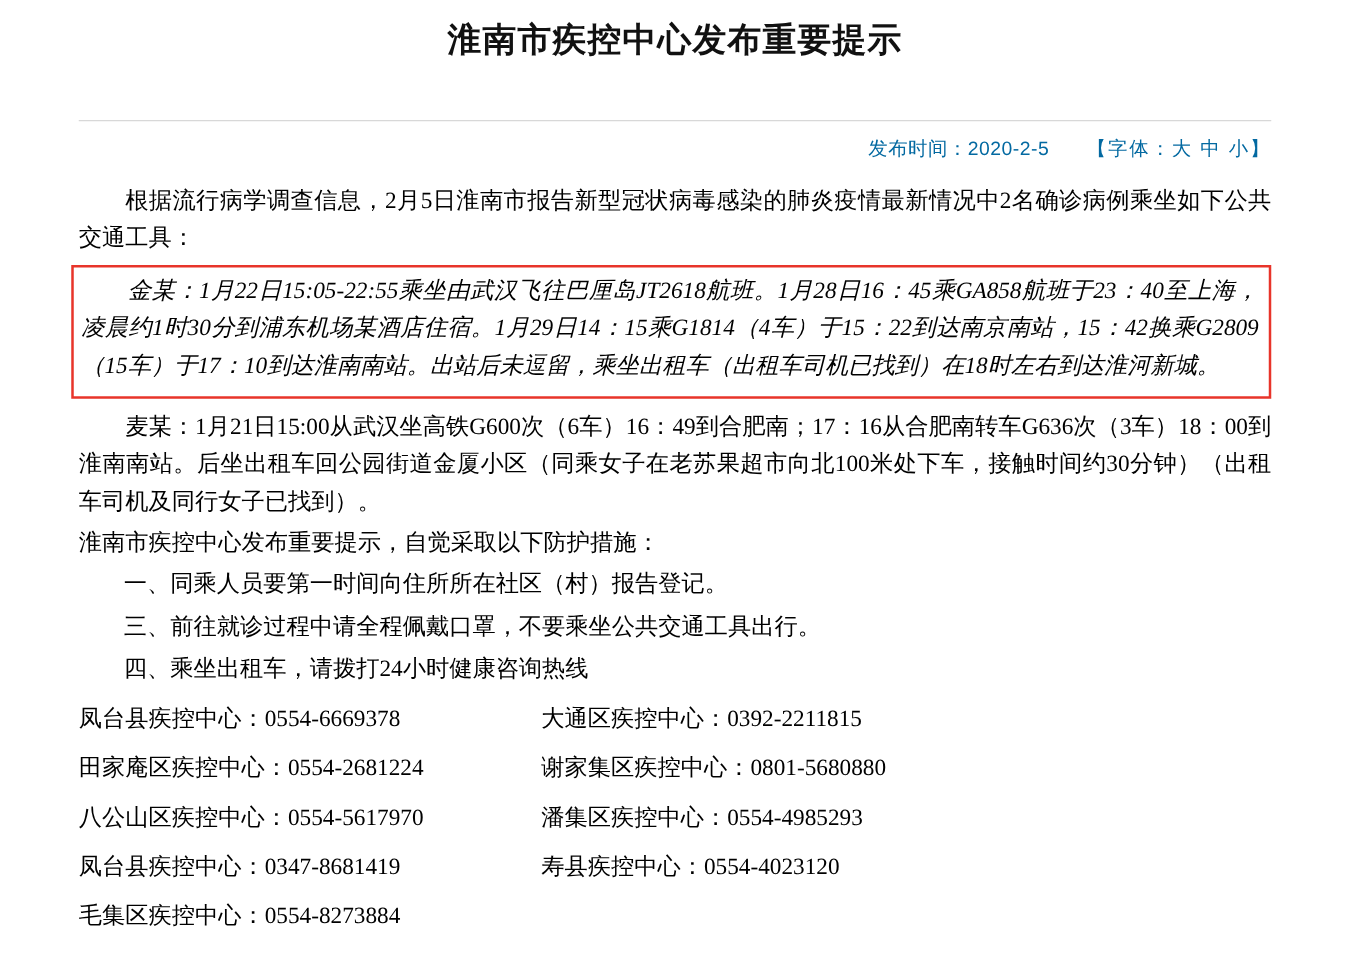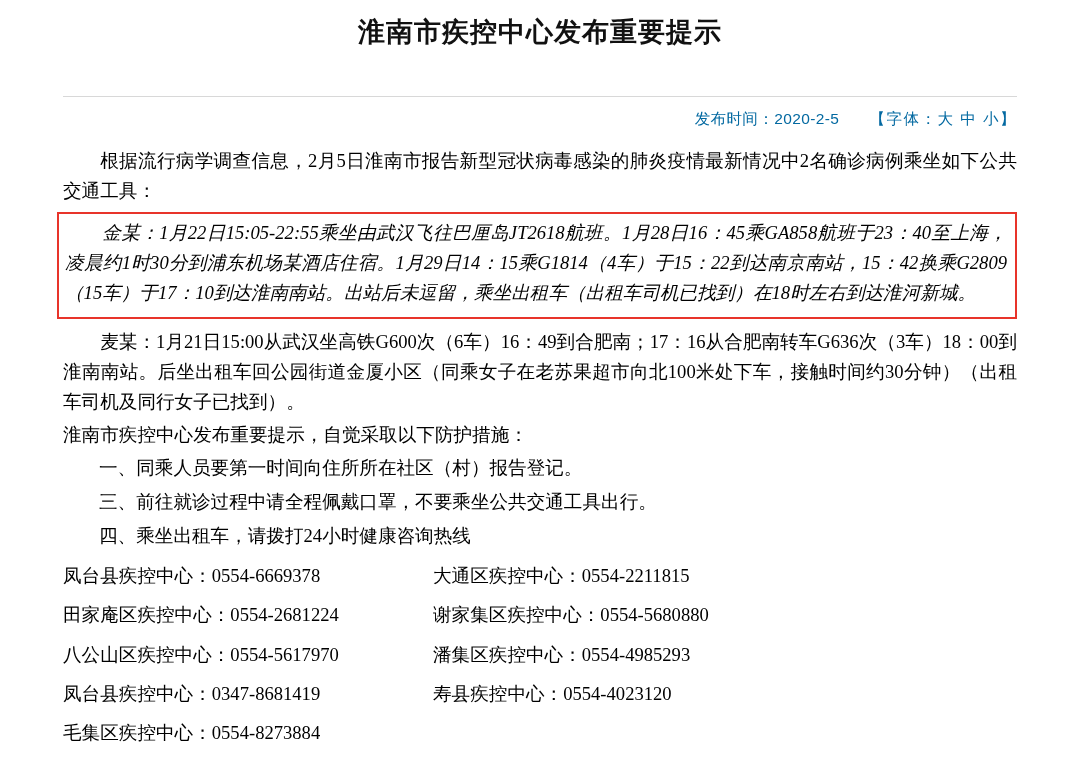--- a/index.html
+++ b/index.html
@@ -121,27 +121,27 @@
       <p>一、同乘人员要第一时间向住所所在社区（村）报告登记。</p>
       <p>三、前往就诊过程中请全程佩戴口罩，不要乘坐公共交通工具出行。</p>
       <p>四、乘坐出租车，请拨打24小时健康咨询热线</p>
     </div>
 
     <div class="contacts">
       <div class="cell">
         <span>凤台县疾控中心：</span><span>0554-6669378</span>
       </div>
       <div class="cell">
-        <span>大通区疾控中心：</span><span>0554-2211815</span>
+        <span>大通区疾控中心：</span><span>0392-2211815</span>
       </div>
       <div class="cell">
         <span>田家庵区疾控中心：</span><span>0554-2681224</span>
       </div>
       <div class="cell">
-        <span>谢家集区疾控中心：</span><span>0554-5680880</span>
+        <span>谢家集区疾控中心：</span><span>0801-5680880</span>
       </div>
       <div class="cell">
         <span>八公山区疾控中心：</span><span>0554-5617970</span>
       </div>
       <div class="cell">
         <span>潘集区疾控中心：</span><span>0554-4985293</span>
       </div>
       <div class="cell">
         <span>凤台县疾控中心：</span><span>0347-8681419</span>
       </div>

